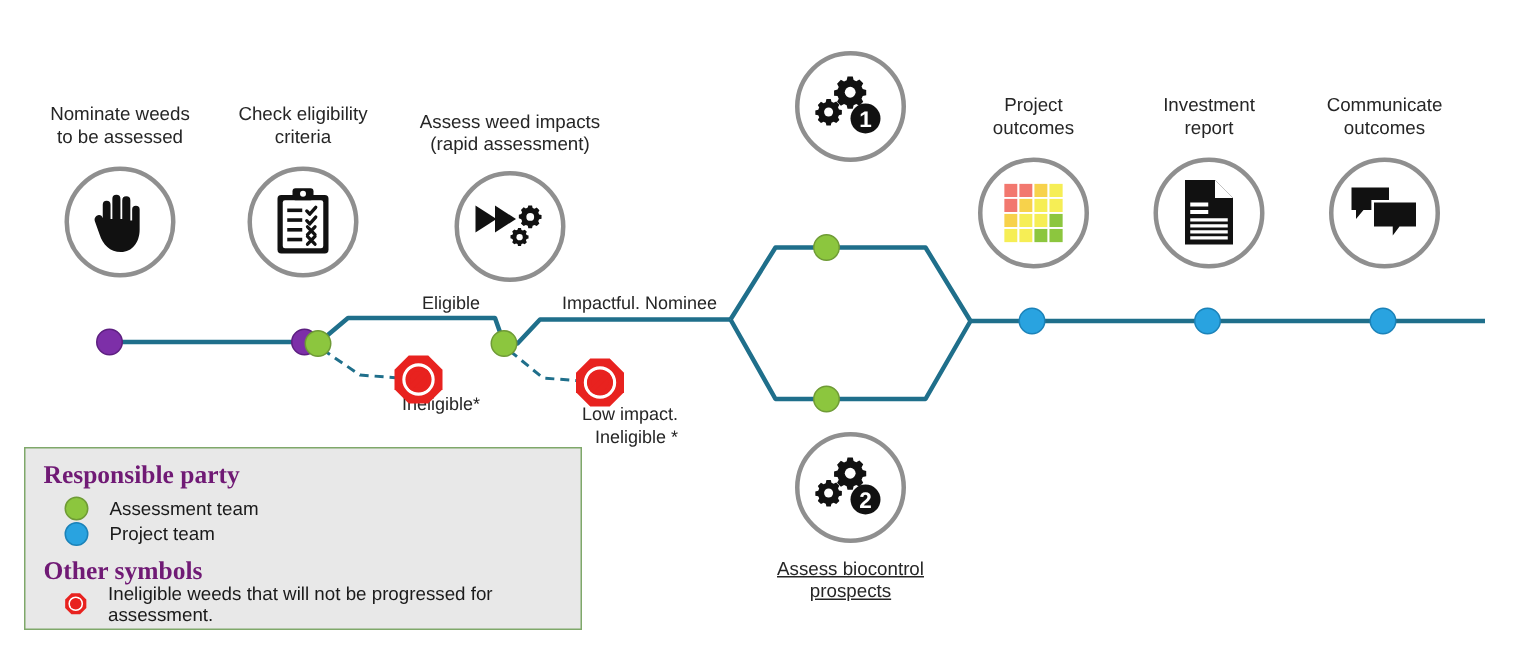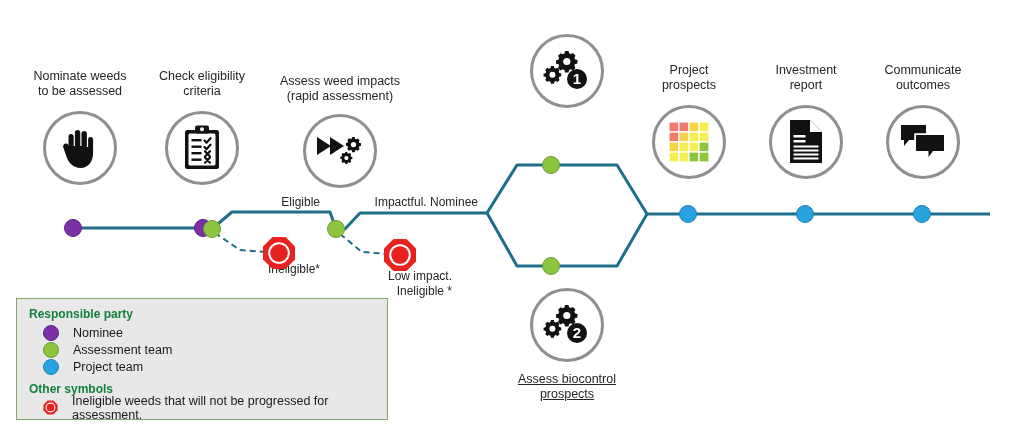--- a/index.html
+++ b/index.html
@@ -86,24 +86,25 @@
     left: 16px;
     top: 298px;
     width: 372px;
     height: 122px;
     background: #e8e8e8;
     border: 1px solid #7fa86a;
     box-sizing: border-box;
     padding: 8px 10px 6px 12px;
   }
   .legend-title {
-    font-size: 12px;
+    font-size: 17px;
     font-weight: bold;
-    color: #15803d;
+    color: #701a75;
     margin-bottom: 3px;
+    font-family: Liberation Serif, serif;
   }
   .legend-title.second { margin-top: 7px; }
   .legend-row {
     display: flex;
     align-items: center;
     height: 17px;
     margin-left: 14px;
   }
   .legend-swatch {
     width: 14px;
@@ -220,21 +221,21 @@
           <circle cx="6.4" cy="8.7" r="3" fill="#fff"></circle>
         </g>
         <circle cx="34" cy="30" r="10" fill="#111"></circle>
         <text x="34" y="35.4" font-family="'Liberation Sans',sans-serif" font-size="15" font-weight="bold" fill="#fff" text-anchor="middle">1</text>
       </svg>
     </div>
   </div>
 
   <div class="stage" style="left:614px; top:63px;">
     <div class="stage-caption">Project
-prospects</div>
+outcomes</div>
     <div class="icon-circle" style="margin-top:12px;">
       <svg width="42" height="42" viewBox="0 0 44 44" aria-hidden="true">
         <g stroke="#ffffff" stroke-width="1.3">
           <rect x="1" y="1" width="10.5" height="10.5" fill="#f2786f"></rect>
           <rect x="11.5" y="1" width="10.5" height="10.5" fill="#f2786f"></rect>
           <rect x="22" y="1" width="10.5" height="10.5" fill="#f7d24b"></rect>
           <rect x="32.5" y="1" width="10.5" height="10.5" fill="#f6ee55"></rect>
 
           <rect x="1" y="11.5" width="10.5" height="10.5" fill="#f2786f"></rect>
           <rect x="11.5" y="11.5" width="10.5" height="10.5" fill="#f7d24b"></rect>
@@ -321,24 +322,20 @@
       <circle cx="17" cy="17" r="9.6" fill="none" stroke="#ffffff" stroke-width="2.4"></circle>
       <circle cx="17" cy="17" r="7.2" fill="none" stroke="#e8221f" stroke-width="3"></circle>
       <line x1="11.9" y1="22.1" x2="22.1" y2="11.9" stroke="#e8221f" stroke-width="3" stroke-linecap="round"></line>
     </svg>
   </div>
 
 
   <div class="legend">
     <div class="legend-title">Responsible party</div>
 
-    <div class="legend-row">
-      <span class="legend-swatch" style="background:#7d2fa8; border:1px solid #5d1f80;"></span>
-      <span class="legend-text">Nominee</span>
-    </div>
 
     <div class="legend-row">
       <span class="legend-swatch" style="background:#8cc63e; border:1px solid #6f9b36;"></span>
       <span class="legend-text">Assessment team</span>
     </div>
 
     <div class="legend-row">
       <span class="legend-swatch" style="background:#29a3e0; border:1px solid #1b82b8;"></span>
       <span class="legend-text">Project team</span>
     </div>

